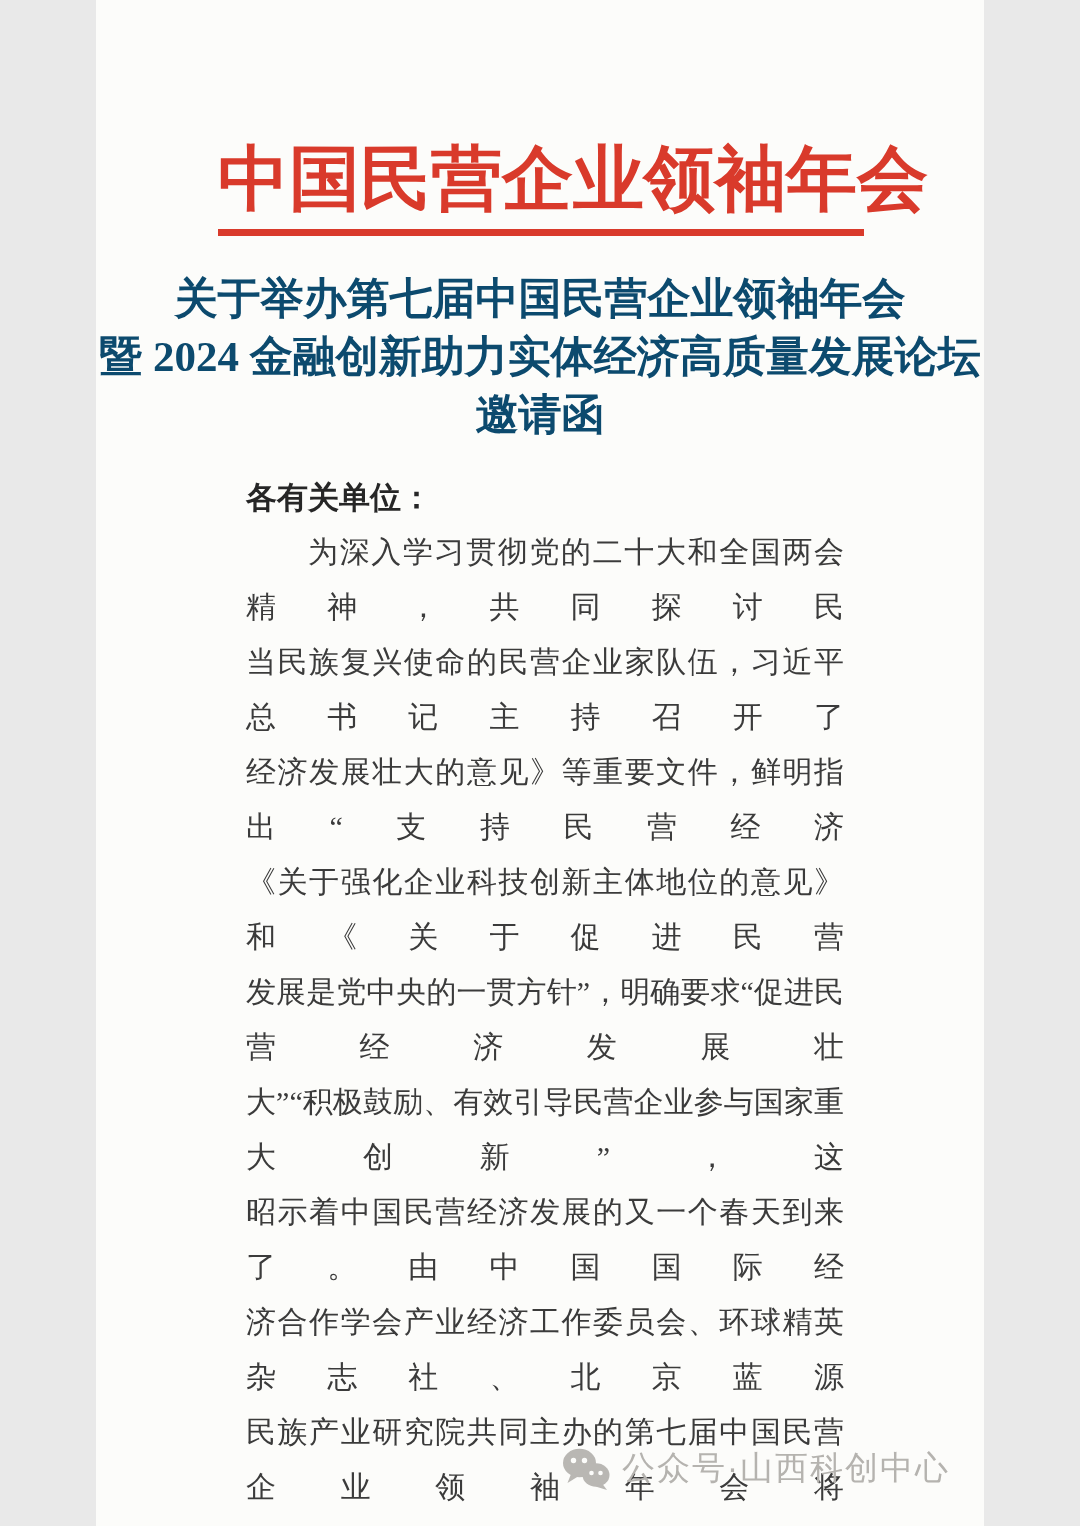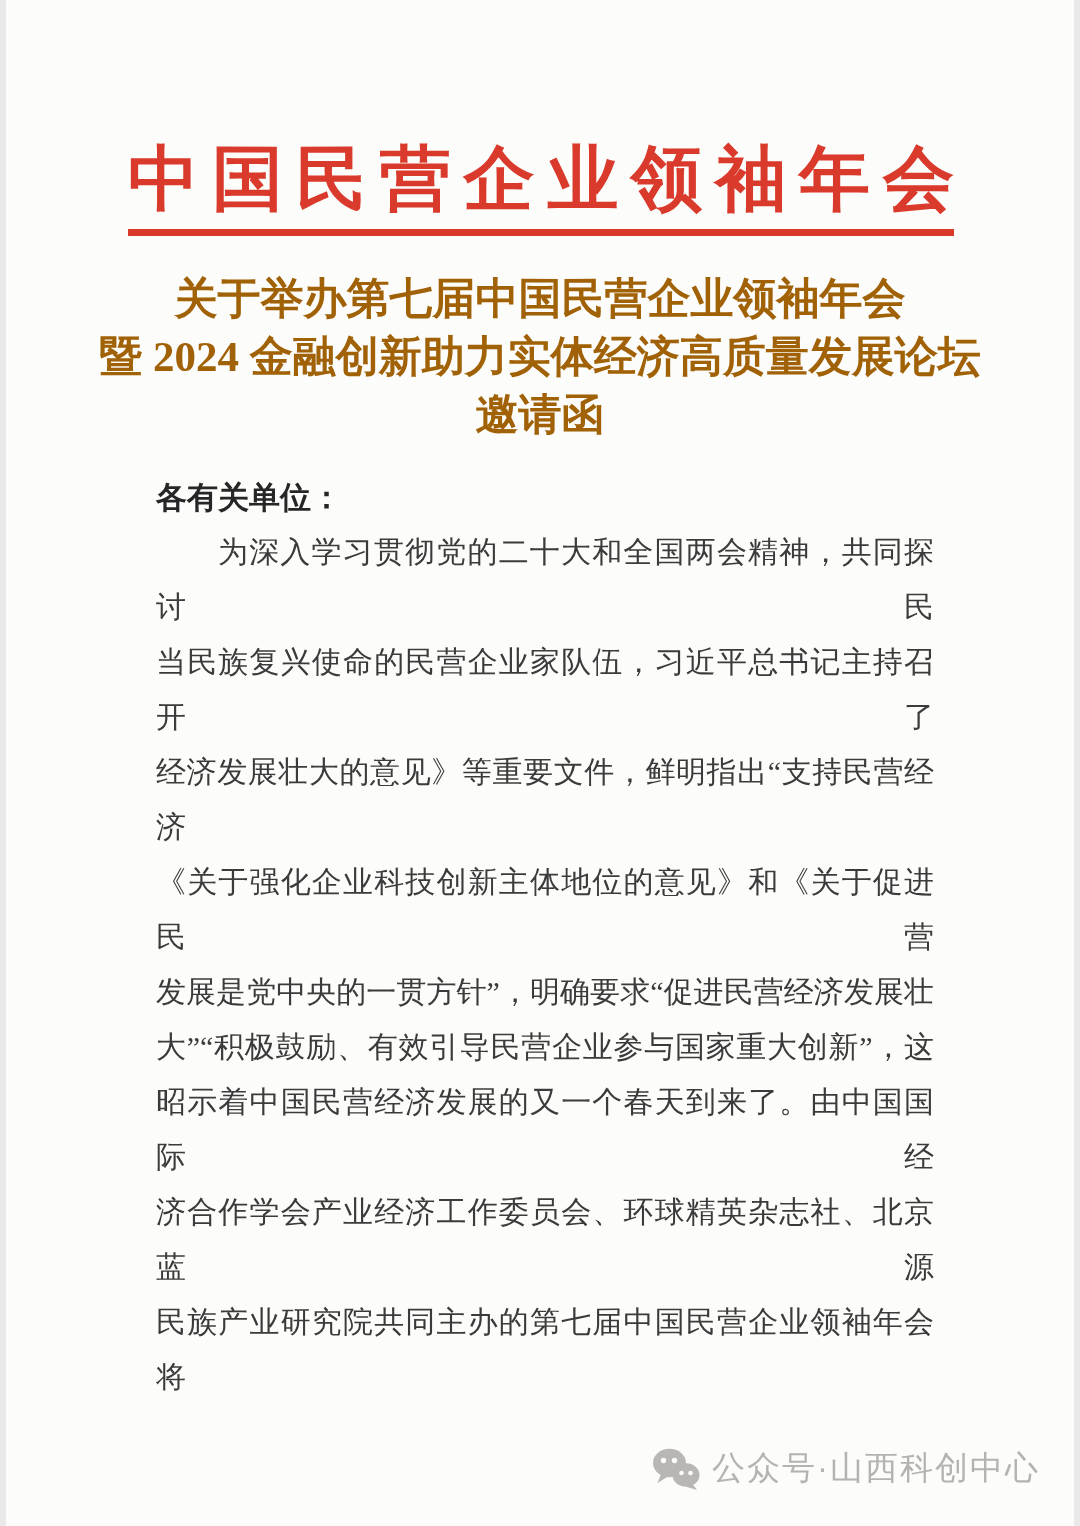--- a/index.html
+++ b/index.html
@@ -1,40 +1,40 @@
 <!DOCTYPE html>
 <html><head>
 <meta charset="utf-8">
 <style>
   * { margin:0; padding:0; box-sizing:border-box; }
   html,body { background:#e9e9e9; }
   .page {
     position:relative;
-    width:1068px; height:1526px;
+    width:888px; height:1526px;
     margin:0 auto;
     background:#fcfcfa;
     overflow:hidden;
     font-family:"Liberation Serif","DejaVu Serif",serif;
   }
   .banner { margin:140px 120px 0 122px; }
   .banner-title {
     font-size:71px;
     font-weight:bold;
     color:#d93a2b;
     line-height:1.12;
     text-align:justify;
     text-align-last:justify;
     white-space:nowrap;
     letter-spacing:0;
   }
   .banner-rule { height:7px; background:#d93a2b; margin-top:9px; }
   .heading {
     margin-top:34px;
     text-align:center;
-    color:#a16207;
+    color:#0c4a6e;
     font-weight:bold;
     font-size:43px;
     line-height:58px;
   }
   .salutation {
     margin:32px 0 0 150px;
     font-size:31px;
     font-weight:bold;
     color:#262626;
     line-height:44px;

